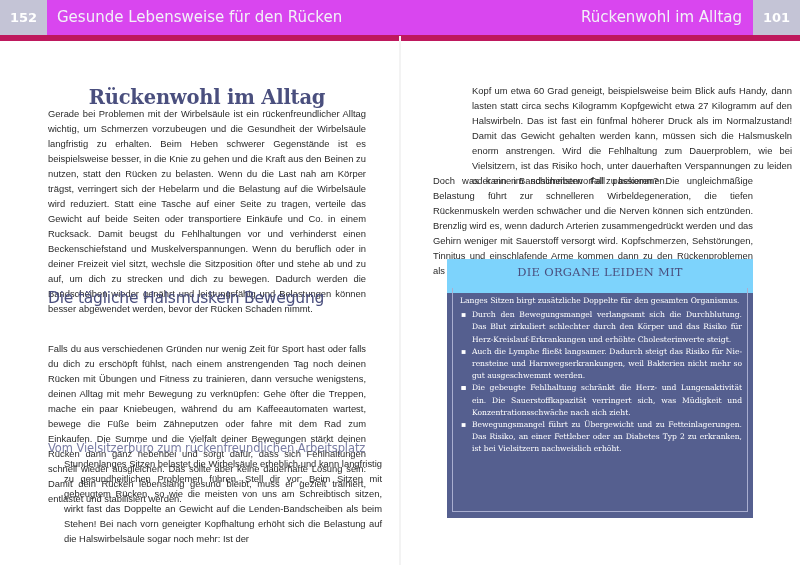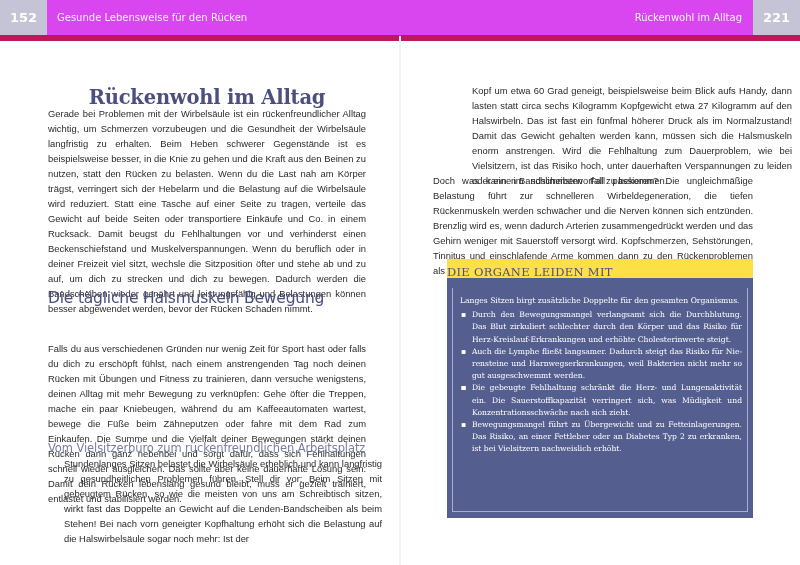--- a/index.html
+++ b/index.html
@@ -1,57 +1,57 @@
 <!DOCTYPE html>
 <html><head>
 <meta charset="utf-8">
 <style>
   html, body { margin:0; padding:0; }
   body { width:800px; height:565px; background:#ffffff; position:relative; overflow:hidden; font-family:"Liberation Sans", sans-serif; }
   .header { position:absolute; top:0; left:0; width:800px; height:35px; background:#d946ef; border-bottom:6px solid #be185d; }
   .pgnum { position:absolute; top:0; height:35px; width:47px; background:#c4c4d6; color:#ffffff; font-weight:bold; font-size:13px; line-height:35px; text-align:center; font-family:"DejaVu Sans", sans-serif; }
   .pgnum.left { left:0; }
   .pgnum.right { left:753px; }
-  .running { position:absolute; top:0; height:28px; line-height:35px; color:#f2f2f8; font-size:10px; font-family:"DejaVu Sans", sans-serif; }
+  .running { position:absolute; top:0; height:28px; line-height:35px; color:#f2f2f8; font-size:15px; font-family:"DejaVu Sans", sans-serif; }
   .running.left { left:57px; }
   .running.right { right:58px; }
   .gutter { position:absolute; top:36px; left:399px; width:2px; height:529px; background:#f3f3f3; }
 
   .page { position:absolute; top:36px; }
   .page.left { left:48px; width:318px; }
   .page.right { left:433px; width:320px; }
 
   .chapter-title { position:absolute; top:50px; left:0; width:318px; text-align:center; font-family:"DejaVu Serif", serif; font-weight:bold; font-size:19.5px; color:#4a4f7e; letter-spacing:-0.2px; }
   .body-text { font-size:9.4px; line-height:15px; color:#2a2a2a; text-align:justify; margin:0; hyphens:manual; }
   .p1 { position:absolute; top:70px; left:0; width:318px; }
   .h2 { position:absolute; top:253px; left:0; font-family:"DejaVu Sans", sans-serif; font-size:15.5px; color:#4a4f7e; letter-spacing:-0.2px; }
   .p2 { position:absolute; top:305px; left:0; width:318px; }
   .h3 { position:absolute; top:405px; left:0; font-family:"DejaVu Sans", sans-serif; font-size:11.5px; color:#7a7da3; letter-spacing:-0.1px;text-align:center; }
   .p3 { position:absolute; top:420px; left:16px; width:318px; }
 
   .rp1 { position:absolute; top:47px; left:0; width:320px;margin-left:39px; }
   .rp2 { position:absolute; top:137px; left:0; width:320px; }
 
   .box { position:absolute; top:223px; left:14px; width:306px; height:259px; background:#555f8f; }
-  .box-title { height:19px; background:#fde047; text-align:left; line-height:26px; font-family:"DejaVu Serif", serif; font-size:11.5px; color:#4a4f7e; letter-spacing:0.3px; }
+  .box-title { height:34px; background:#7dd3fc; text-align:center; line-height:26px; font-family:"DejaVu Serif", serif; font-size:11.5px; color:#4a4f7e; letter-spacing:0.3px; }
   .box-inner { position:absolute; top:29px; left:5px; right:5px; bottom:6px; border:1px solid #a9aed0; border-top:none; }
   .box-body { position:absolute; top:36px; left:13px; width:282px; color:#ffffff; font-family:"DejaVu Serif", serif; font-size:7.6px; line-height:12.2px; }
   .box-intro { margin:0 0 2px 0; }
   .box-list { margin:0; padding:0; list-style:none; }
   .box-list li { position:relative; padding-left:12px; text-align:justify; }
   .box-list li .bullet { position:absolute; left:1px; top:0; }
 </style>
 </head>
 <body>
 
 <div class="header">
   <div class="pgnum left">152</div>
   <div class="running left">Gesunde Lebensweise für den Rücken</div>
   <div class="running right">Rückenwohl im Alltag</div>
-  <div class="pgnum right">221</div>
+  <div class="pgnum right">101</div>
 </div>
 
 <div class="gutter"></div>
 
 <div class="page left">
   <div class="chapter-title">Rückenwohl im Alltag</div>
   <p class="body-text p1">Gerade bei Problemen mit der Wirbelsäule ist ein rückenfreundlicher Alltag wichtig, um Schmerzen vorzubeugen und die Gesundheit der Wirbelsäule langfristig zu erhal­ten. Beim Heben schwerer Gegenstände ist es beispielsweise besser, in die Knie zu gehen und die Kraft aus den Beinen zu nutzen, statt den Rücken zu belasten. Wenn du die Last nah am Körper trägst, verringert sich der Hebelarm und die Belastung auf die Wirbelsäule wird reduziert. Statt eine Tasche auf einer Seite zu tragen, verteile das Gewicht auf beide Seiten oder transportiere Einkäufe und Co. in einem Rucksack. Damit beugst du Fehlhaltungen vor und verhinderst einen Beckenschiefstand und Muskelverspannungen. Wenn du beruflich oder in deiner Freizeit viel sitzt, wechsle die Sitzposition öfter und stehe ab und zu auf, um dich zu strecken und dich zu be­wegen. Dadurch werden die Bandscheiben wieder genährt und leistungsfähig und Belastungen können besser abgewendet werden, bevor der Rücken Schaden nimmt.</p>
   <div class="h2">Die tägliche Halsmuskeln Bewegung</div>
   <p class="body-text p2">Falls du aus verschiedenen Gründen nur wenig Zeit für Sport hast oder falls du dich zu erschöpft fühlst, nach einem anstrengenden Tag noch deinen Rücken mit Übungen und Fitness zu trainieren, dann versuche wenigstens, deinen Alltag mit mehr Bewe­gung zu verknüpfen: Gehe öfter die Treppen, mache ein paar Kniebeugen, während du am Kaffeeautomaten wartest, bewege die Füße beim Zähneputzen oder fahre mit dem Rad zum Einkaufen. Die Summe und die Vielfalt deiner Bewegungen stärkt dei­nen Rücken dann ganz nebenbei und sorgt dafür, dass sich Fehlhaltungen schnell wieder ausgleichen. Das sollte aber keine dauerhafte Lösung sein: Damit dein Rücken lebenslang gesund bleibt, muss er gezielt trainiert, entlastet und stabilisiert werden.</p>
   <div class="h3">Vom Vielsitzerbüro zum rückenfreundlichen Arbeitsplatz</div>

